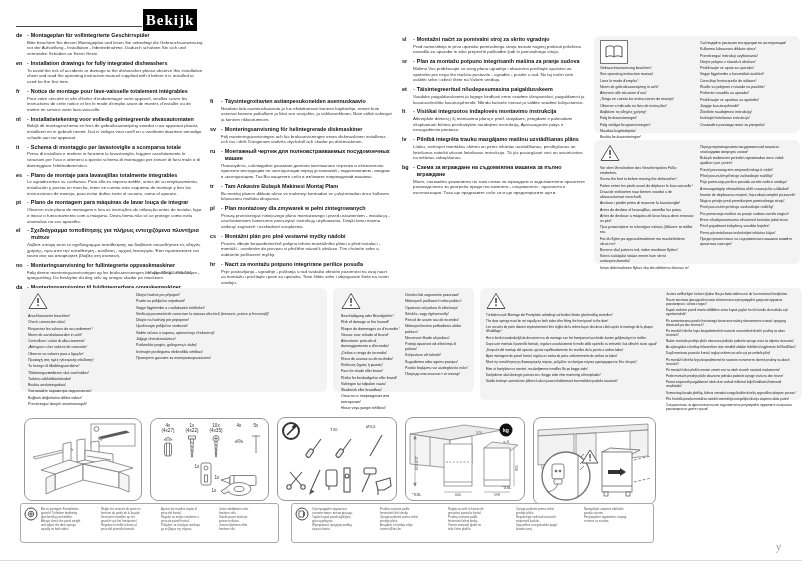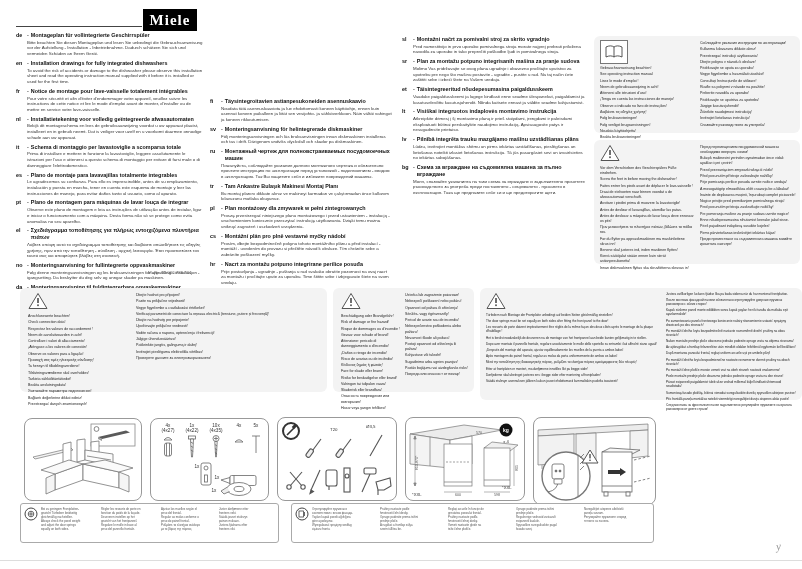--- a/index.html
+++ b/index.html
@@ -33,21 +33,21 @@
         font-style:italic;color:#999;font-size:11px;transform:rotate(-8deg);}
   .botline{position:absolute;left:0;top:560px;width:802px;height:1px;background:#ddd;}
   svg text{font-family:"Liberation Sans",sans-serif;}
 </style>
 </head>
 <body>
 
 <div class="page">
 
   <div class="hrule"></div>
-  <div class="logo">Miele</div>
+  <div class="logo">Bekijk</div>
 
   <div class="langcol" style="left:16px;top:32px;width:187px">
       <div class="lentry">
         <div class="lhead">
           <span class="lcode">de</span>
           <span>-</span>
           <span>Montageplan für vollintegrierte Geschirrspüler</span>
         </div>
         <div class="lbody">Bitte beachten Sie diesen Montageplan und lesen Sie unbedingt die Gebrauchsanweisung vor der Aufstellung - Installation - Inbetriebnahme. Dadurch schützen Sie sich und vermeiden Schäden an Ihrem Gerät.</div>
       </div>

